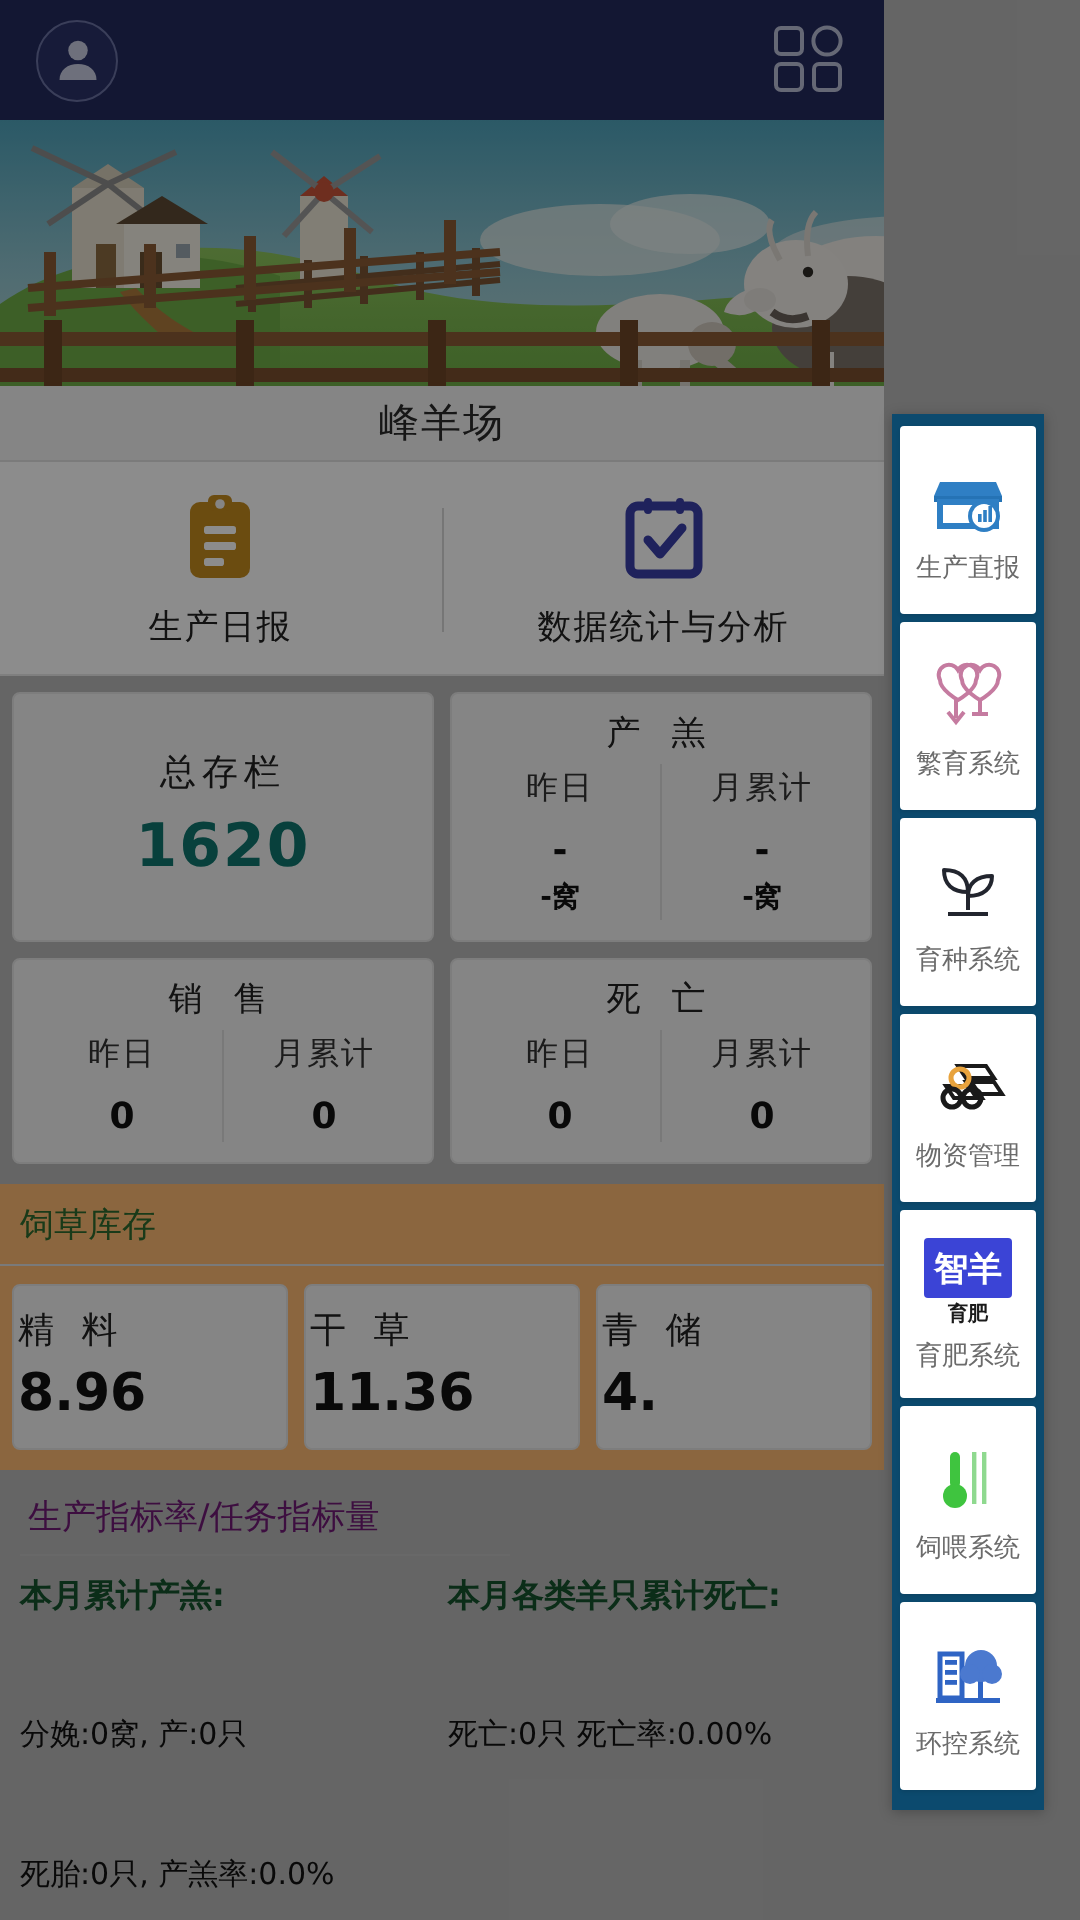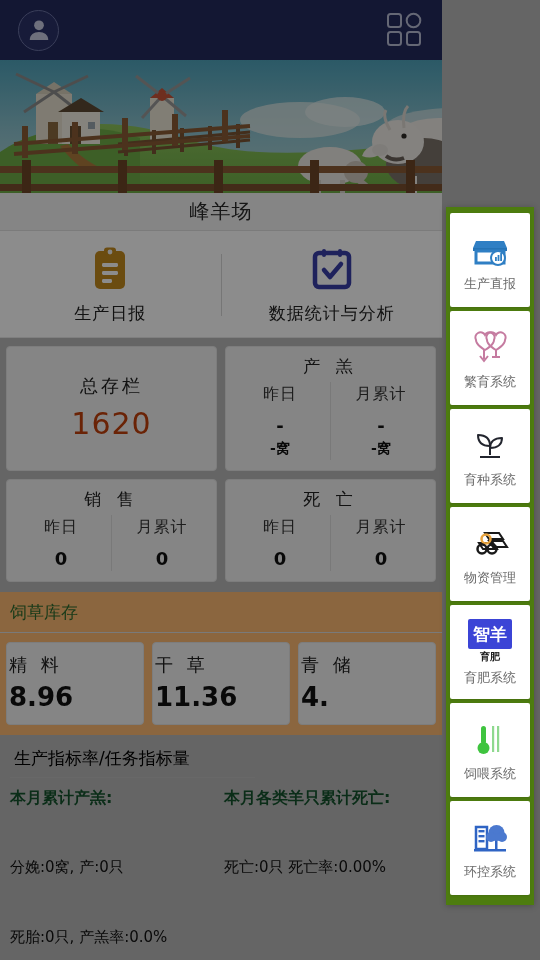--- a/index.html
+++ b/index.html
@@ -54,21 +54,21 @@
 
   
   .cards { padding:8px 6px 0 6px; display:flex; flex-direction:column; gap:8px; }
   .cardrow { display:flex; gap:8px; }
   .card {
     flex:1; background:#f3f3f3; border:1px solid #e3e3e3; border-radius:4px;
     padding:8px 4px 10px 4px;
   }
   .card.big { display:flex; flex-direction:column; align-items:center; justify-content:center; min-height:118px; }
   .card .ctitle { font-size:18px; color:#222; letter-spacing:3px; text-align:center; }
-  .card .cbig { font-size:30px; font-weight:normal; color:#c2410c; margin-top:8px; letter-spacing:1px; }
+  .card .cbig { font-size:30px; font-weight:bold; color:#0f766e; margin-top:8px; letter-spacing:1px; }
   .card .chead { font-size:17px; color:#222; letter-spacing:5px; text-align:center; margin-bottom:4px; }
   .splitrow { display:flex; }
   .splitcol { flex:1; display:flex; flex-direction:column; align-items:center; gap:4px; padding:2px 0; }
   .splitcol + .splitcol { border-left:1px solid #dcdcdc; }
   .splitcol .slab { font-size:16px; color:#333; letter-spacing:1px; }
   .splitcol .sval { font-size:18px; font-weight:bold; color:#111; margin-top:6px; }
   .splitcol .sval2 { font-size:14px; font-weight:bold; color:#111; }
 
   
   .sec-forage { margin-top:10px; background:#fdba74; }
@@ -77,32 +77,32 @@
   .fcard {
     flex:1; background:#f3f3f3; border:1px solid #e3e3e3; border-radius:4px;
     padding:10px 2px 12px 2px; display:flex; flex-direction:column; 
   }
   .fcard .flab { font-size:18px; color:#222; letter-spacing:4px; }
   .fcard .fval { font-size:26px; font-weight:bold; color:#111; margin-top:5px; }
 
   
   .sec-ind { padding:6px 10px 0 10px; }
   .ind-title {
-    font-size:17px; color:#000000; padding:6px 2px 7px 4px;
+    font-size:17px; color:#701a75; padding:6px 2px 7px 4px;
     border-bottom:1px solid #bdbdbd; display:inline-block; min-width:245px;
   }
   .ind-grid { display:flex; margin-top:10px; gap:6px; }
   .ind-col { flex:1; }
   .ind-col .ihead { font-size:16px; font-weight:bold; color:#14532d; margin-bottom:3px; }
   .ind-col .iline { font-size:15px; color:#111; line-height:1.45; white-space:nowrap;margin-top:48px; }
 
   
   .menu {
-    position:absolute; top:207px; left:446px; width:88px; height:698px;
-    background:#4d7c0f; z-index:100;
+    position:absolute; top:207px; left:446px; width:76px; height:698px;
+    background:#0c4a6e; z-index:100;
     box-shadow:0 1px 6px rgba(0,0,0,0.25);
     padding:6px 0 6px 0;
     display:flex; flex-direction:column;
   }
   .mitem {
     background:#fff; margin:0 4px 4px 4px; border-radius:2px;
     box-shadow:0 1px 2px rgba(0,0,0,0.10);
     display:flex; flex-direction:column; align-items:center; justify-content:center;
     padding:8px 0 6px 0; flex:1;
   }

